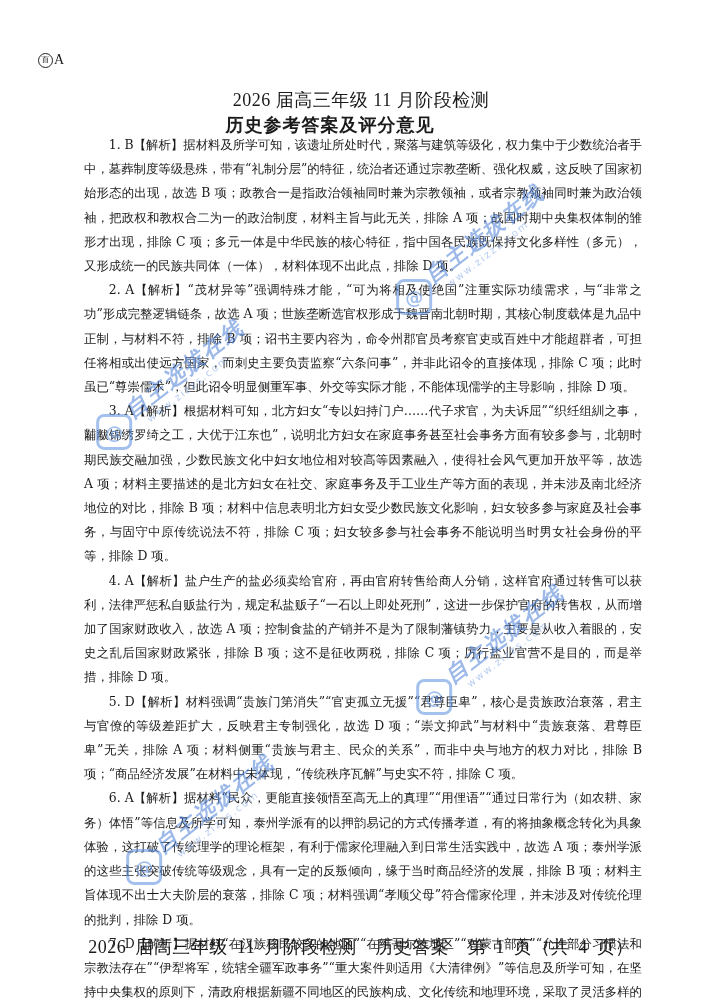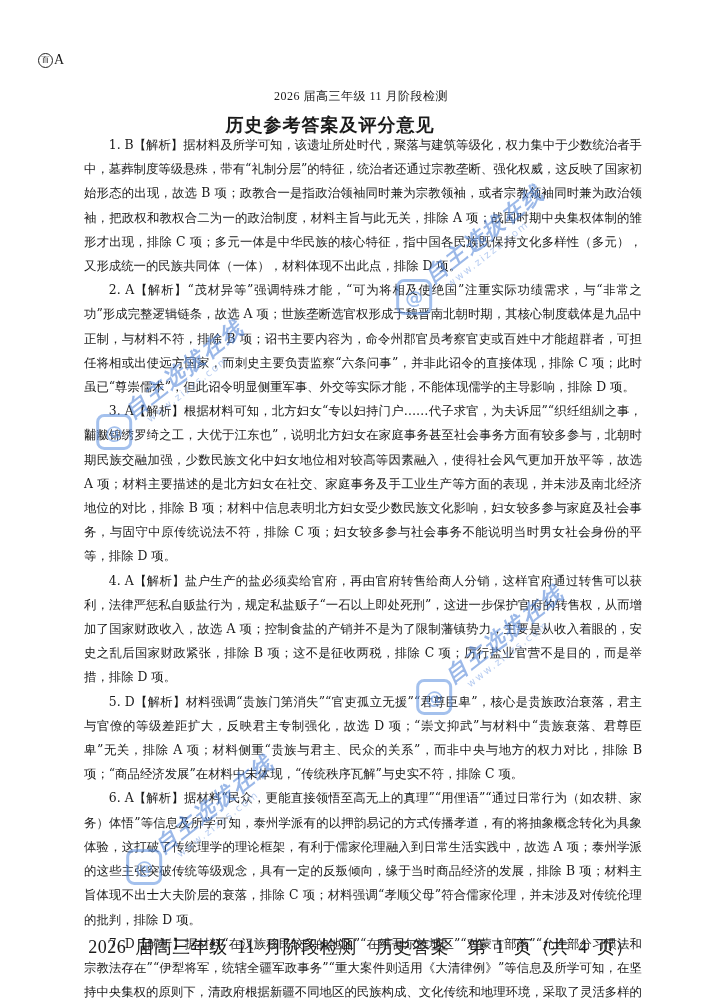--- a/index.html
+++ b/index.html
@@ -35,21 +35,21 @@
       align-items: center;
       justify-content: center;
       line-height: 1;
     }
     .title {
       position: absolute;
       left: 0;
       width: 722px;
       top: 88px;
       text-align: center;
-      font-size: 12px;
+      font-size: 18px;
       font-family: "Liberation Serif", "DejaVu Serif", serif;
       letter-spacing: 0.5px;
     }
     .subtitle {
       position: absolute;
       left: 0;
       width: 660px;
       top: 113px;
       text-align: center;
       font-size: 18px;

